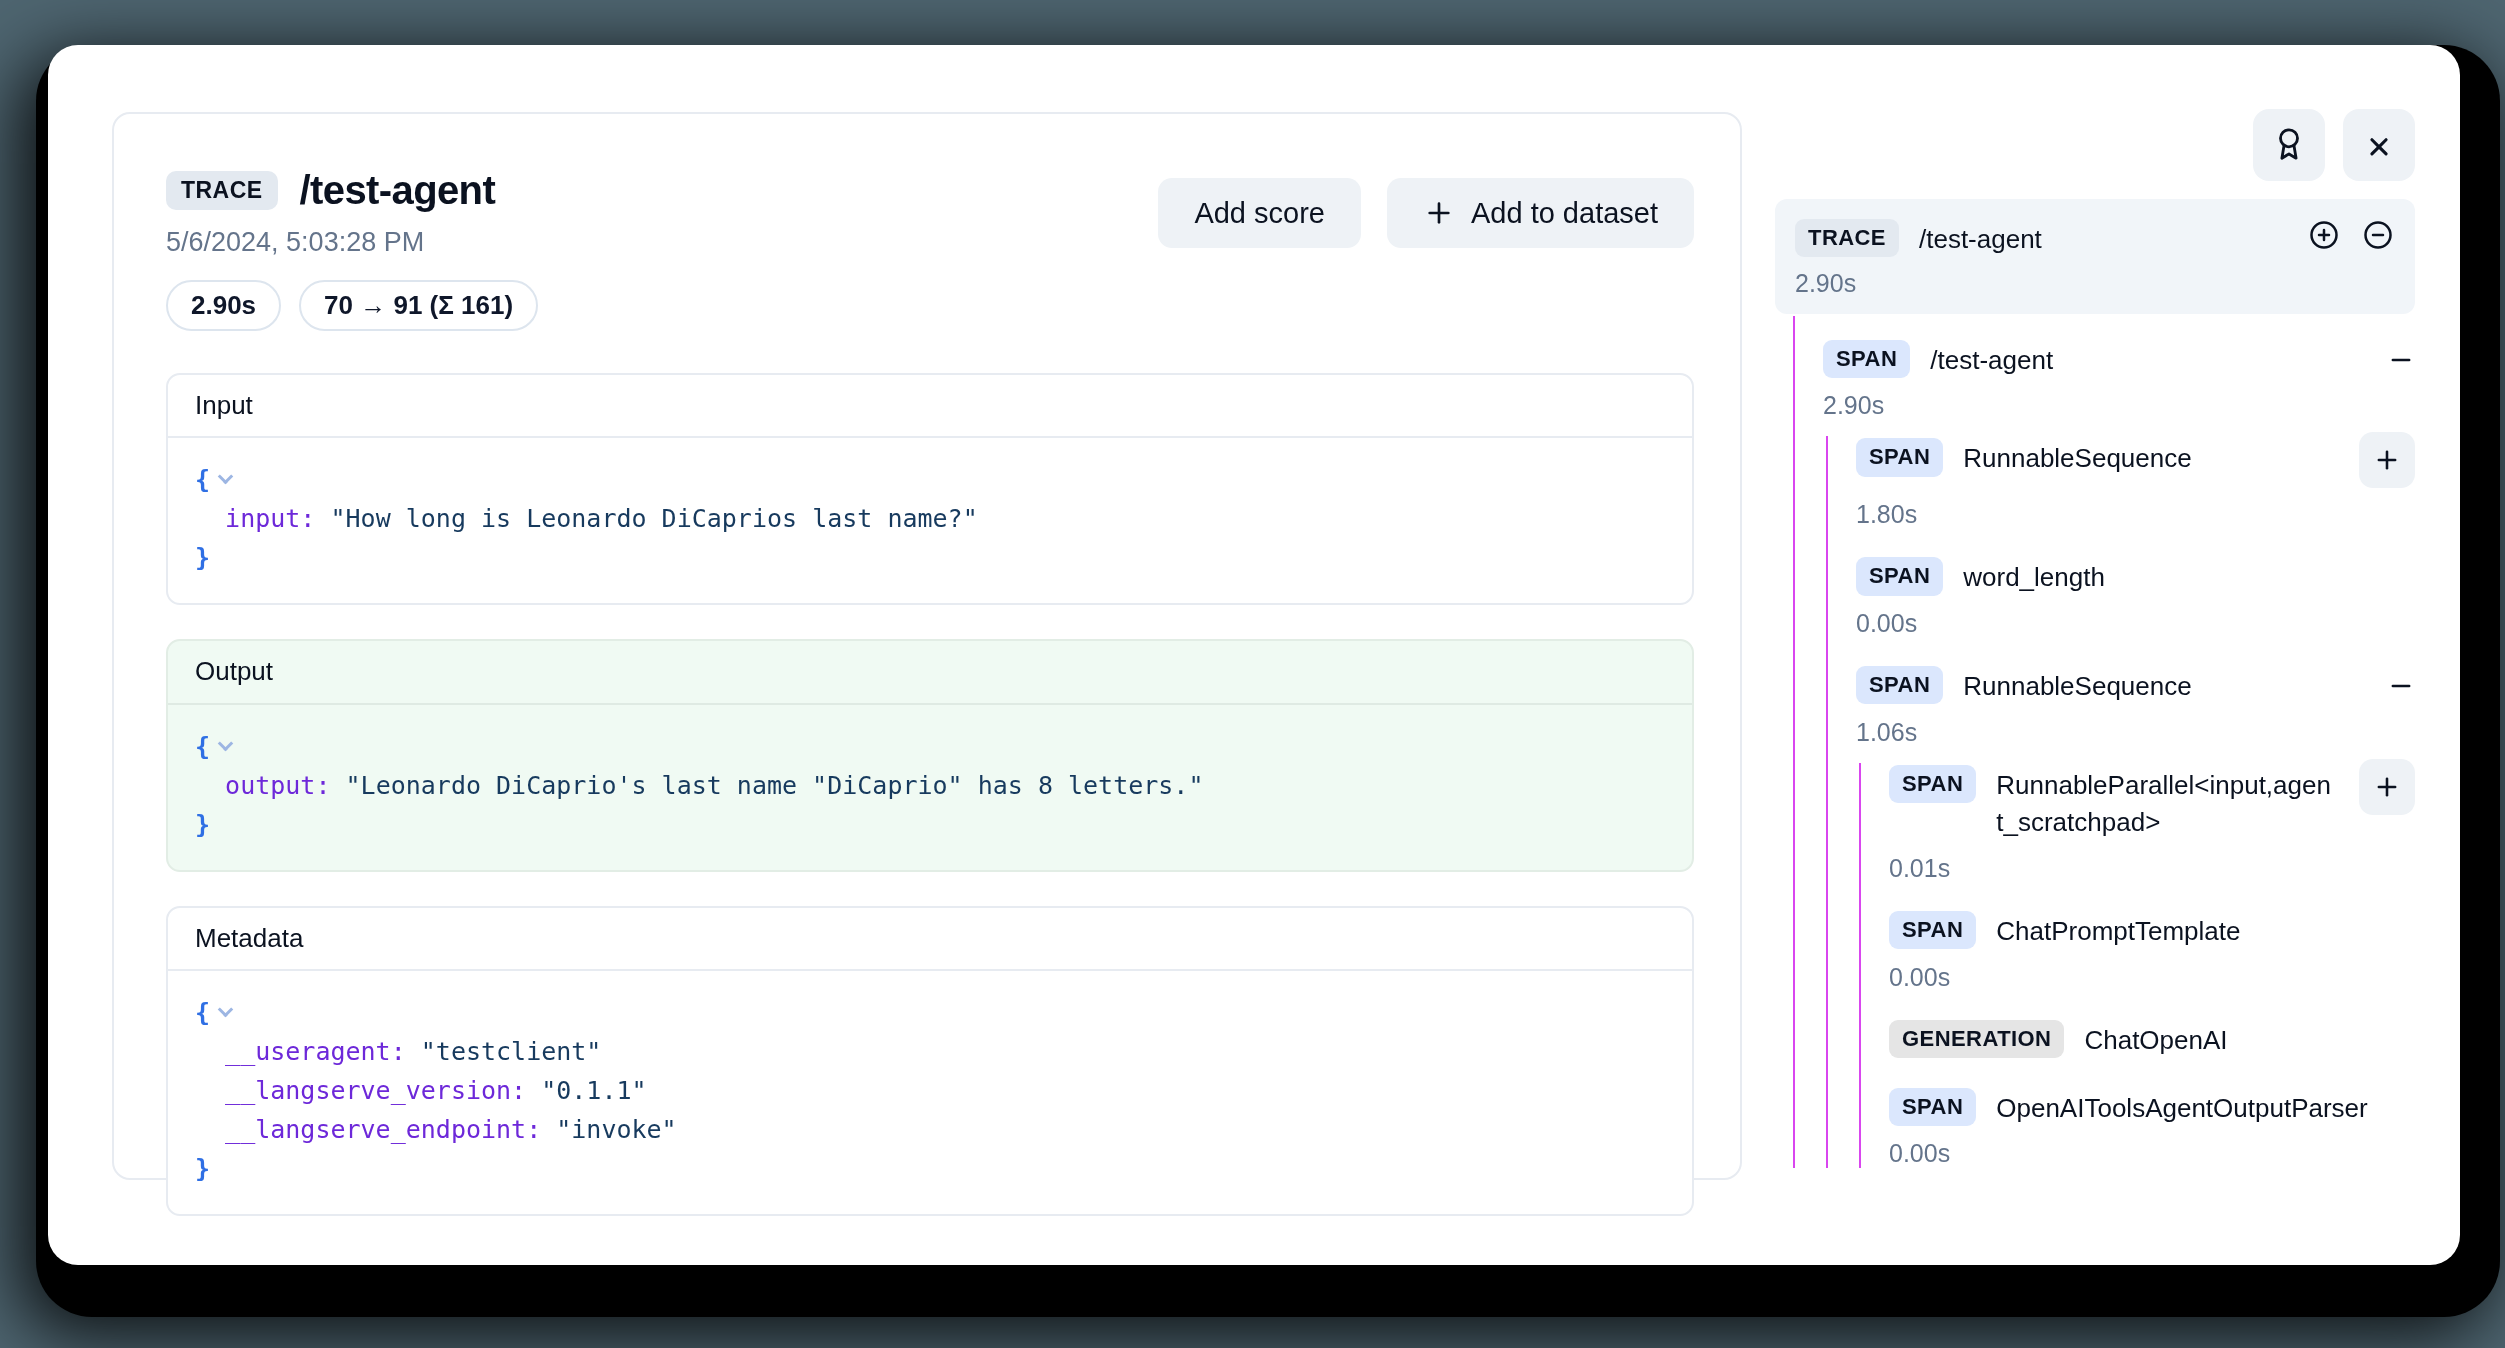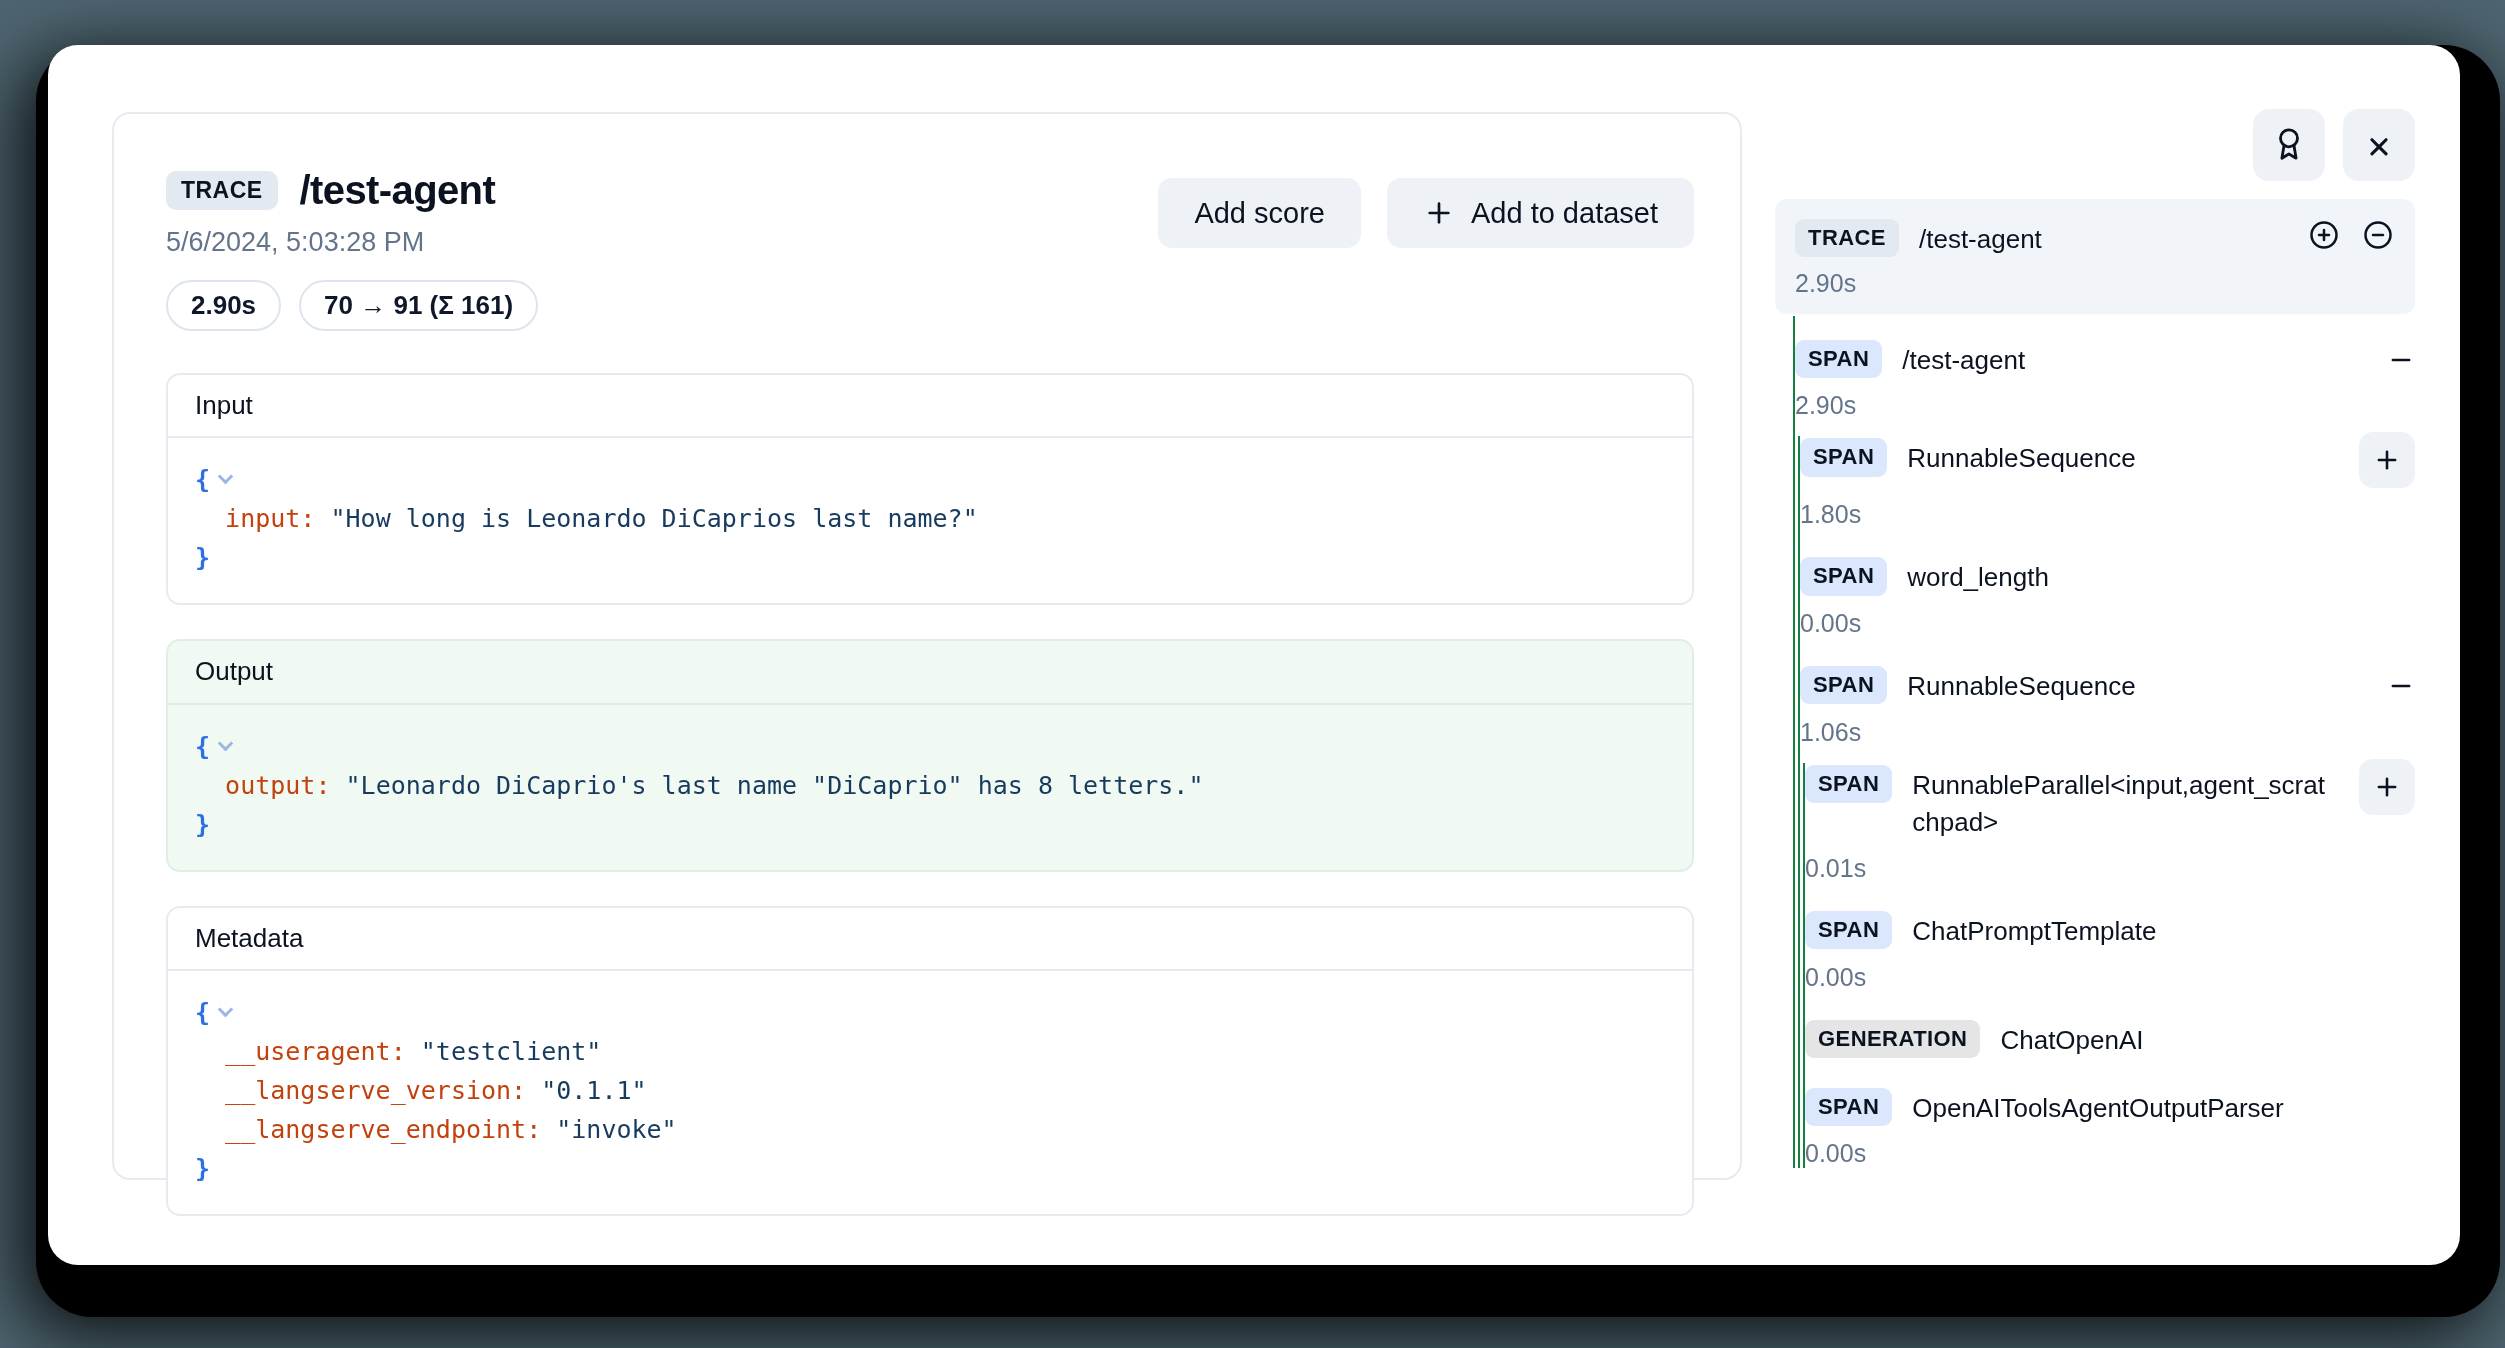--- a/index.html
+++ b/index.html
@@ -61,21 +61,21 @@
   }
   .section-body {
     padding:22px 27px 26px;
     font-family:"DejaVu Sans Mono",monospace;
     font-size:25px; line-height:39px;
     white-space:pre;
   }
   .section.output { background:#f0faf3; border-color:#e2ede5; }
   .section.output .section-header { border-bottom-color:#dfeae3; }
   .tk-b { color:#2f6fe4; font-weight:700; }
-  .tk-k { color:#c2410c; }
+  .tk-k { color:#6d28d9; }
   .tk-s { color:#173a5e; }
   .tk-p { color:#334155; }
   .chev-glyph {
     display:inline-block; width:11px; height:11px;
     border-right:3px solid #9db6e3; border-bottom:3px solid #9db6e3;
     transform:rotate(45deg); margin-left:10px; vertical-align:6px;
   }
 
   
   .sidebar { position:absolute; left:1727px; top:64px; width:640px; }
@@ -102,21 +102,21 @@
   .node-head.selected .node-meta { margin-top:10px; }
   .head-icons { flex:none; display:flex; gap:24px; align-items:center; padding-top:3px; }
   .head-icons svg { display:block; cursor:pointer; }
   .expander { flex:none; margin-left:6px; }
   .expander.bare { padding-top:8px; cursor:pointer; }
   .expander.boxed {
     width:56px; height:56px; background:#eef2f6; border-radius:14px;
     display:flex; align-items:center; justify-content:center; cursor:pointer;
     margin-top:-4px;
   }
-  .children { margin-left:3px; border-left:2px solid #15803d; }
+  .children { margin-left:3px; padding-left:28px; border-left:2px solid #d946ef; }
   .children.root { margin-left:18px; margin-top:2px; padding-top:22px; }
   .children .node { margin-top:26px; }
   .children .node:first-child { margin-top:0; }
   .children { margin-top:16px; }
 </style>
 </head>
 <body>
 
 <div class="window">
 

